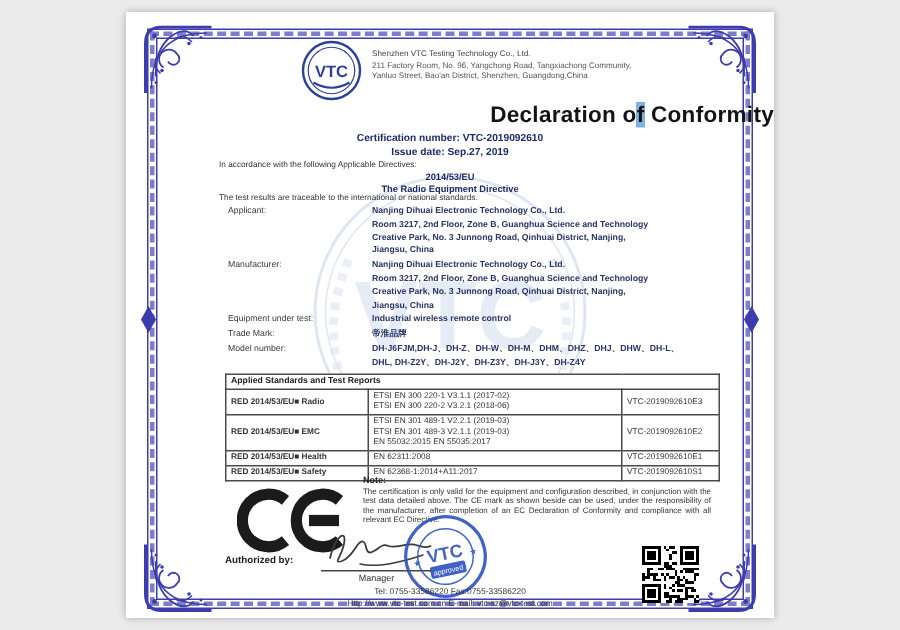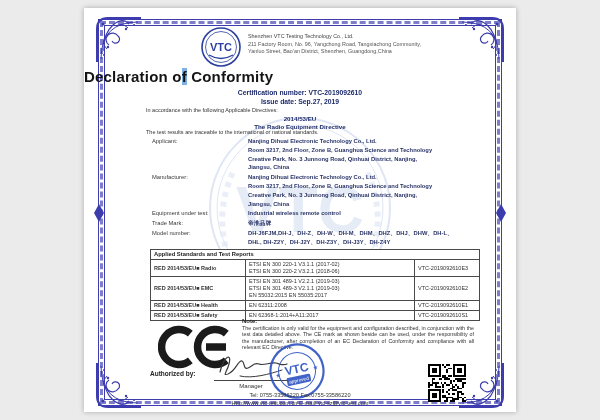--- a/index.html
+++ b/index.html
@@ -25,21 +25,21 @@
   .corner.br{right:-3px;bottom:-3px;transform:scale(-1,-1);}
   .mid{position:absolute;width:10px;height:18px;color:#3c3cae;top:50%;margin-top:-9px;}
   .mid.l{left:-5px;} .mid.r{right:-5px;}
   
   .watermark{position:absolute;left:116px;top:100px;width:200px;height:200px;opacity:.42;pointer-events:none;}
   
   .logo{position:absolute;left:116px;top:18px;width:42px;height:42px;}
   .head-text{position:absolute;left:164px;top:25px;font-size:5.4px;line-height:7.6px;color:#555;}
   .head-text .co{color:#444;}
   
-  .title{position:absolute;top:60px;left:0;right:0;text-align:left;font-size:15px;font-weight:bold;color:#141414;letter-spacing:.2px;}
+  .title{position:absolute;top:60px;left:0;right:0;text-align:right;font-size:15px;font-weight:bold;color:#141414;letter-spacing:.2px;}
   .title .hl{background:#7fb2e4;}
   .certline{position:absolute;left:0;right:0;text-align:center;font-weight:bold;color:#1c2a6a;font-size:6.8px;}
   .certnum{top:81px;} .issue{top:90px;}
   .small-left{position:absolute;left:62px;font-size:5.5px;color:#333;}
   .accordance{top:99px;} .traceable{top:121px;}
   .dirline{position:absolute;left:0;right:0;text-align:center;font-weight:bold;color:#1c2a6a;font-size:6.2px;}
   .dircode{top:107px;} .dirname{top:114.5px;}
   
   .fields{position:absolute;left:68px;top:129px;width:326px;}
   .frow{display:flex;margin-bottom:1px;}

